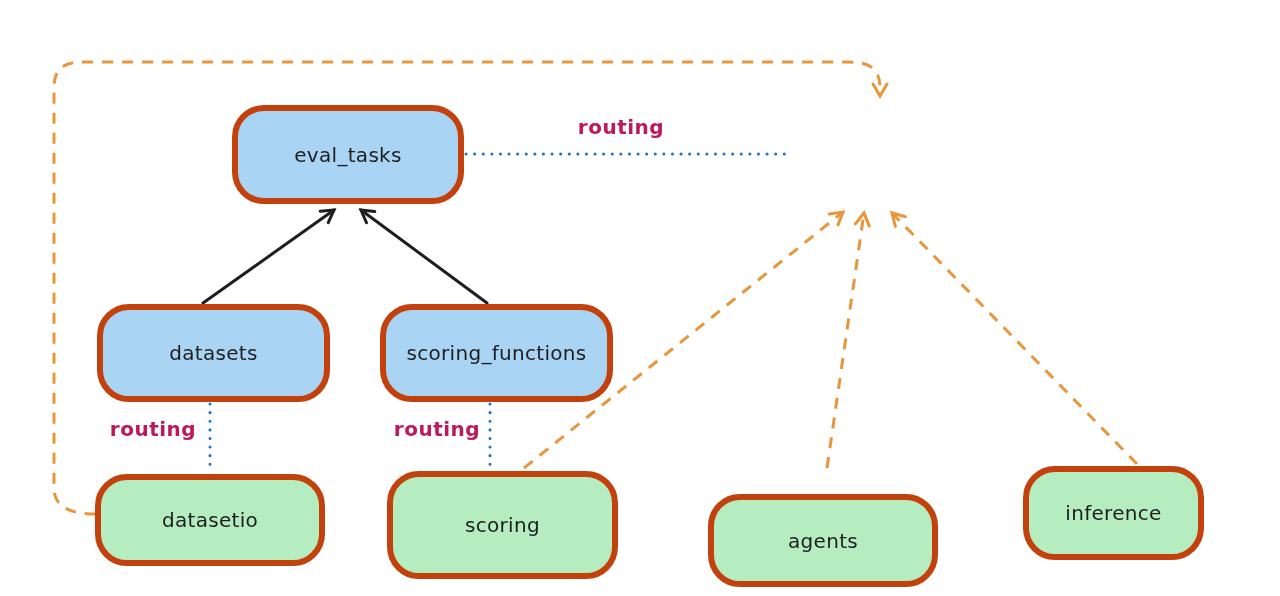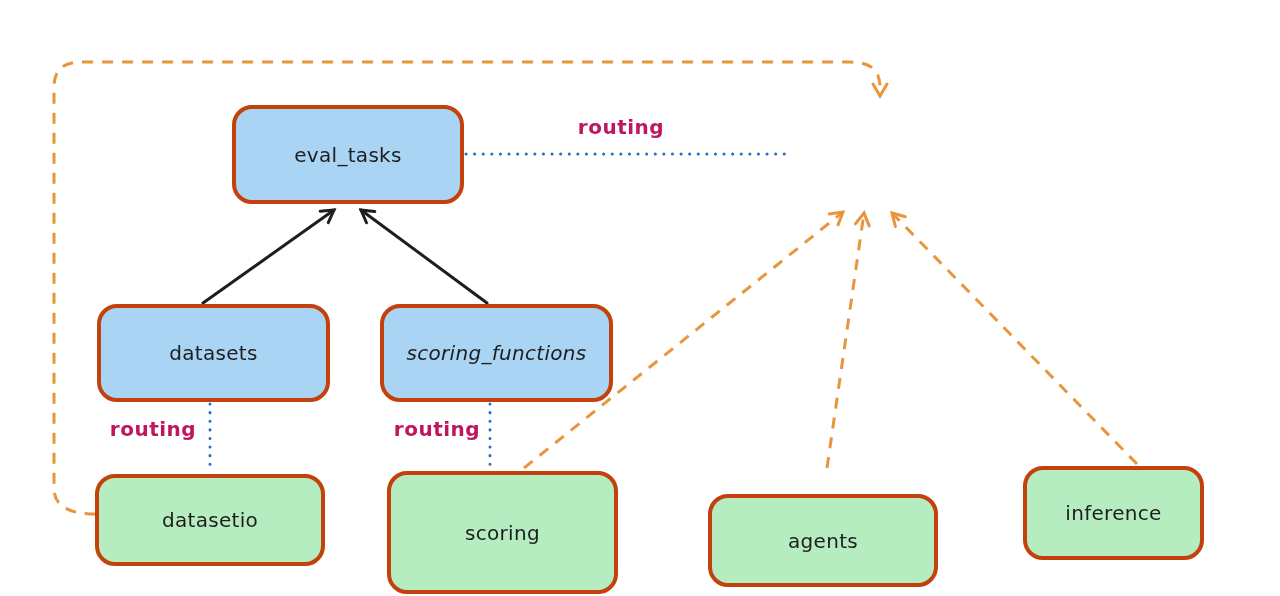--- a/index.html
+++ b/index.html
@@ -9,35 +9,35 @@
     background:#ffffff;
     font-family:"DejaVu Sans", sans-serif;
     overflow:hidden;
   }
   .edges{position:absolute;left:0;top:0;width:1280px;height:596px;}
   .edge-black{stroke:#1e1e1e;stroke-width:3;fill:none;stroke-linecap:round;}
   .edge-blue-dotted{stroke:#2470c2;stroke-width:3;fill:none;stroke-linecap:round;stroke-dasharray:0.1 8.5;}
   .edge-orange-dashed{stroke:#e8953c;stroke-width:3;fill:none;stroke-linecap:butt;stroke-dasharray:11 9;}
   .node{
     position:absolute;
-    border:4px solid #c2410c;
-    border-radius:20px;
+    border:6px solid #c2410c;
+    border-radius:32px;
     display:flex;align-items:center;justify-content:center;
     font-size:20px;color:#1e1e1e;
     letter-spacing:0.3px;
     box-sizing:border-box;
   }
   .node.blue{background:#aad4f4;}
   .node.green{background:#b5edc0;}
   #node-eval_tasks{left:232px;top:105px;width:232px;height:99px;}
   #node-eval{left:787px;top:103px;width:229px;height:101px;}
   #node-datasets{left:97px;top:304px;width:233px;height:98px;}
-  #node-scoring_functions{left:380px;top:304px;width:233px;height:98px;font-style:italic;}
+  #node-scoring_functions{left:380px;top:304px;width:233px;height:98px;}
   #node-datasetio{left:95px;top:474px;width:230px;height:92px;}
-  #node-scoring{left:387px;top:471px;width:231px;height:123px;}
+  #node-scoring{left:387px;top:471px;width:231px;height:108px;}
   #node-agents{left:708px;top:494px;width:230px;height:93px;}
   #node-inference{left:1023px;top:466px;width:181px;height:94px;}
   .routing-label{
     position:absolute;
     color:#be185d;
     font-size:20px;
     font-weight:600;
     letter-spacing:0.5px;
     width:90px;text-align:center;
   }

